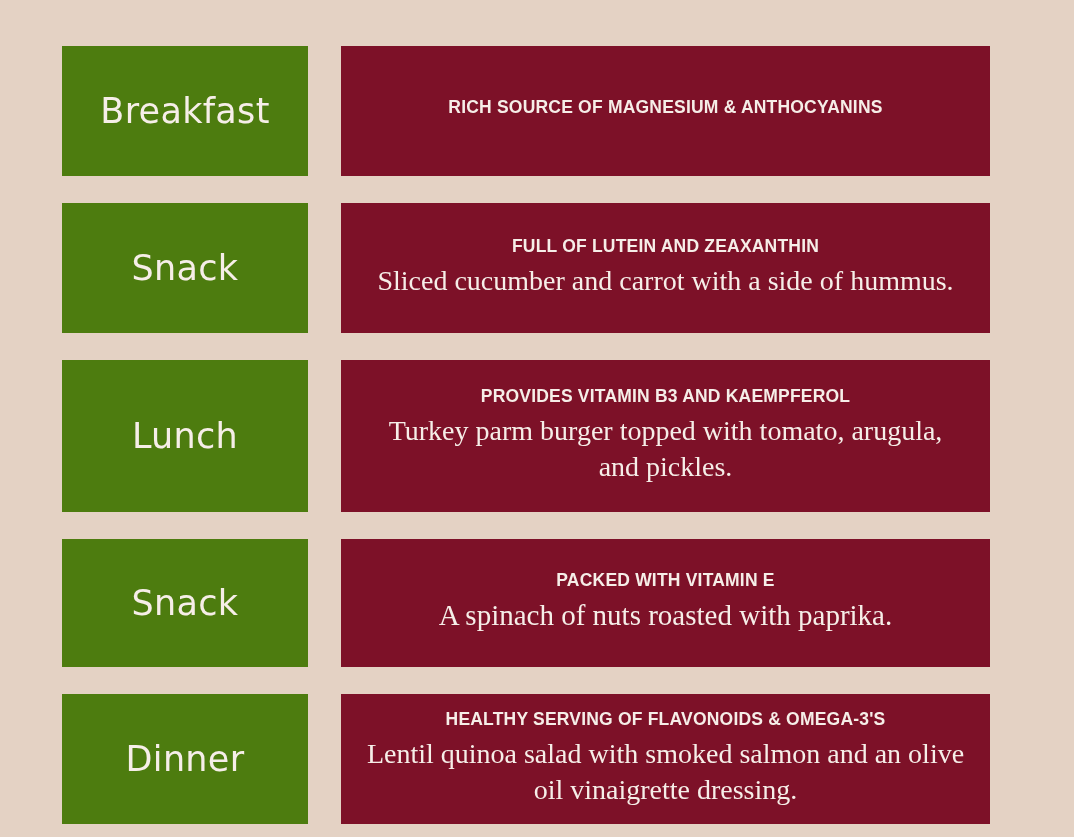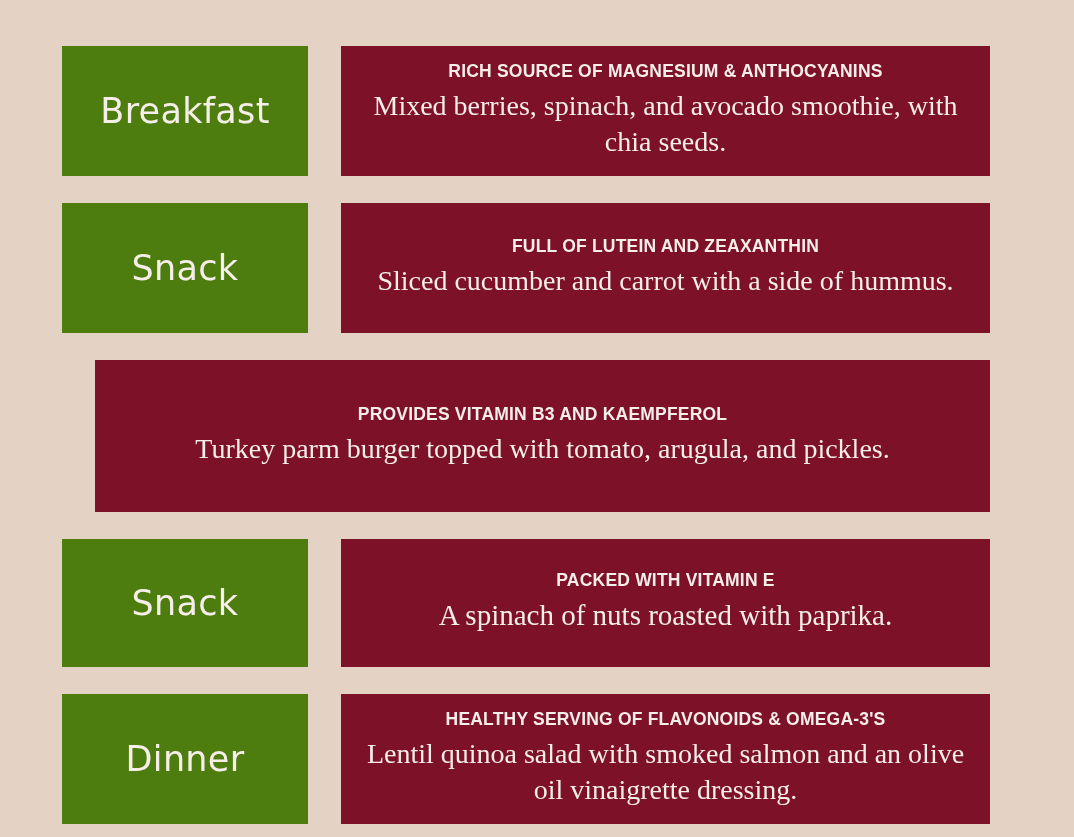--- a/index.html
+++ b/index.html
@@ -84,36 +84,38 @@
 
 <div class="plan">
 
   <div class="row row-0">
     <div class="meal-label">
       <span>Breakfast</span>
     </div>
     <div class="spacer"></div>
     <div class="meal-desc">
       <div class="nutrient">RICH SOURCE OF MAGNESIUM &amp; ANTHOCYANINS</div>
-      <div class="desc-text">Mixed berries, spinach, and avocado smoothie, with chia seeds.</div>
     </div>
   </div>
 
   <div class="row row-1">
     <div class="meal-label">
       <span>Snack</span>
     </div>
     <div class="spacer"></div>
     <div class="meal-desc">
       <div class="nutrient">FULL OF LUTEIN AND ZEAXANTHIN</div>
       <div class="desc-text">Sliced cucumber and carrot with a side of hummus.</div>
     </div>
   </div>
 
   <div class="row row-2">
+    <div class="meal-label">
+      <span>Lunch</span>
+    </div>
     <div class="spacer"></div>
     <div class="meal-desc">
       <div class="nutrient">PROVIDES VITAMIN B3 AND KAEMPFEROL</div>
       <div class="desc-text">Turkey parm burger topped with tomato, arugula, and pickles.</div>
     </div>
   </div>
 
   <div class="row row-3">
     <div class="meal-label">
       <span>Snack</span>

